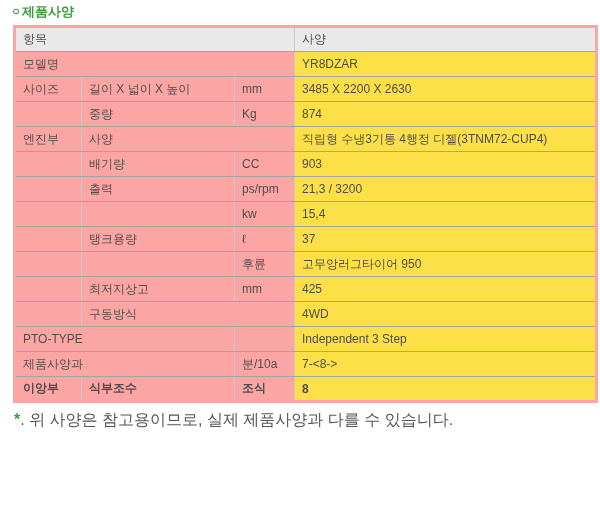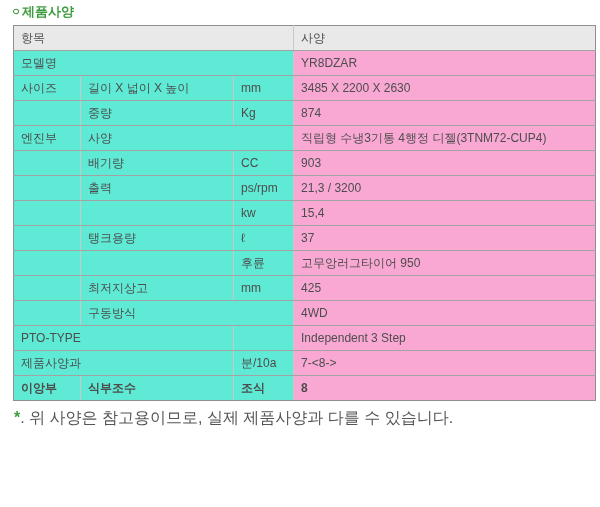--- a/index.html
+++ b/index.html
@@ -28,29 +28,29 @@
     font-size: 12px;
     font-weight: normal;
     color: #4d4d4d;
     height: 25px;
     padding: 3px 6px 3px 7px;
     overflow: hidden;
     white-space: nowrap;
     vertical-align: middle;
     text-align: left;
   }
-  table.spec { border: 1px solid #fca5a5; }
+  table.spec { border: 3px solid #fca5a5; }
   table.spec tr:first-child th { border-top: 1px solid #8f8f8f; }
   table.spec tr:last-child td { border-bottom: 1px solid #8f8f8f; font-weight: bold; }
   table.spec th:first-child, table.spec td:first-child { border-left: 1px solid #8f8f8f; }
   table.spec th:last-child, table.spec td:last-child { border-right: 1px solid #8f8f8f; }
   th.hdr { background: #e9e9e9; text-align: center; }
   th.hdr-spec { text-align: center; padding-left: 150px; }
-  td.g, td.i, td.u { background: #5eead4; }
-  td.v { background: #f9a8d4; }
+  td.g, td.i, td.u { background: #fca5a5; }
+  td.v { background: #fde047; }
   .footnote {
     margin: 7px 0 0 4px;
     font-size: 16px;
     color: #555555;
   }
   .footnote .star { color: #3f9b3f; font-weight: bold; }
 </style>
 </head>
 <body>
 

